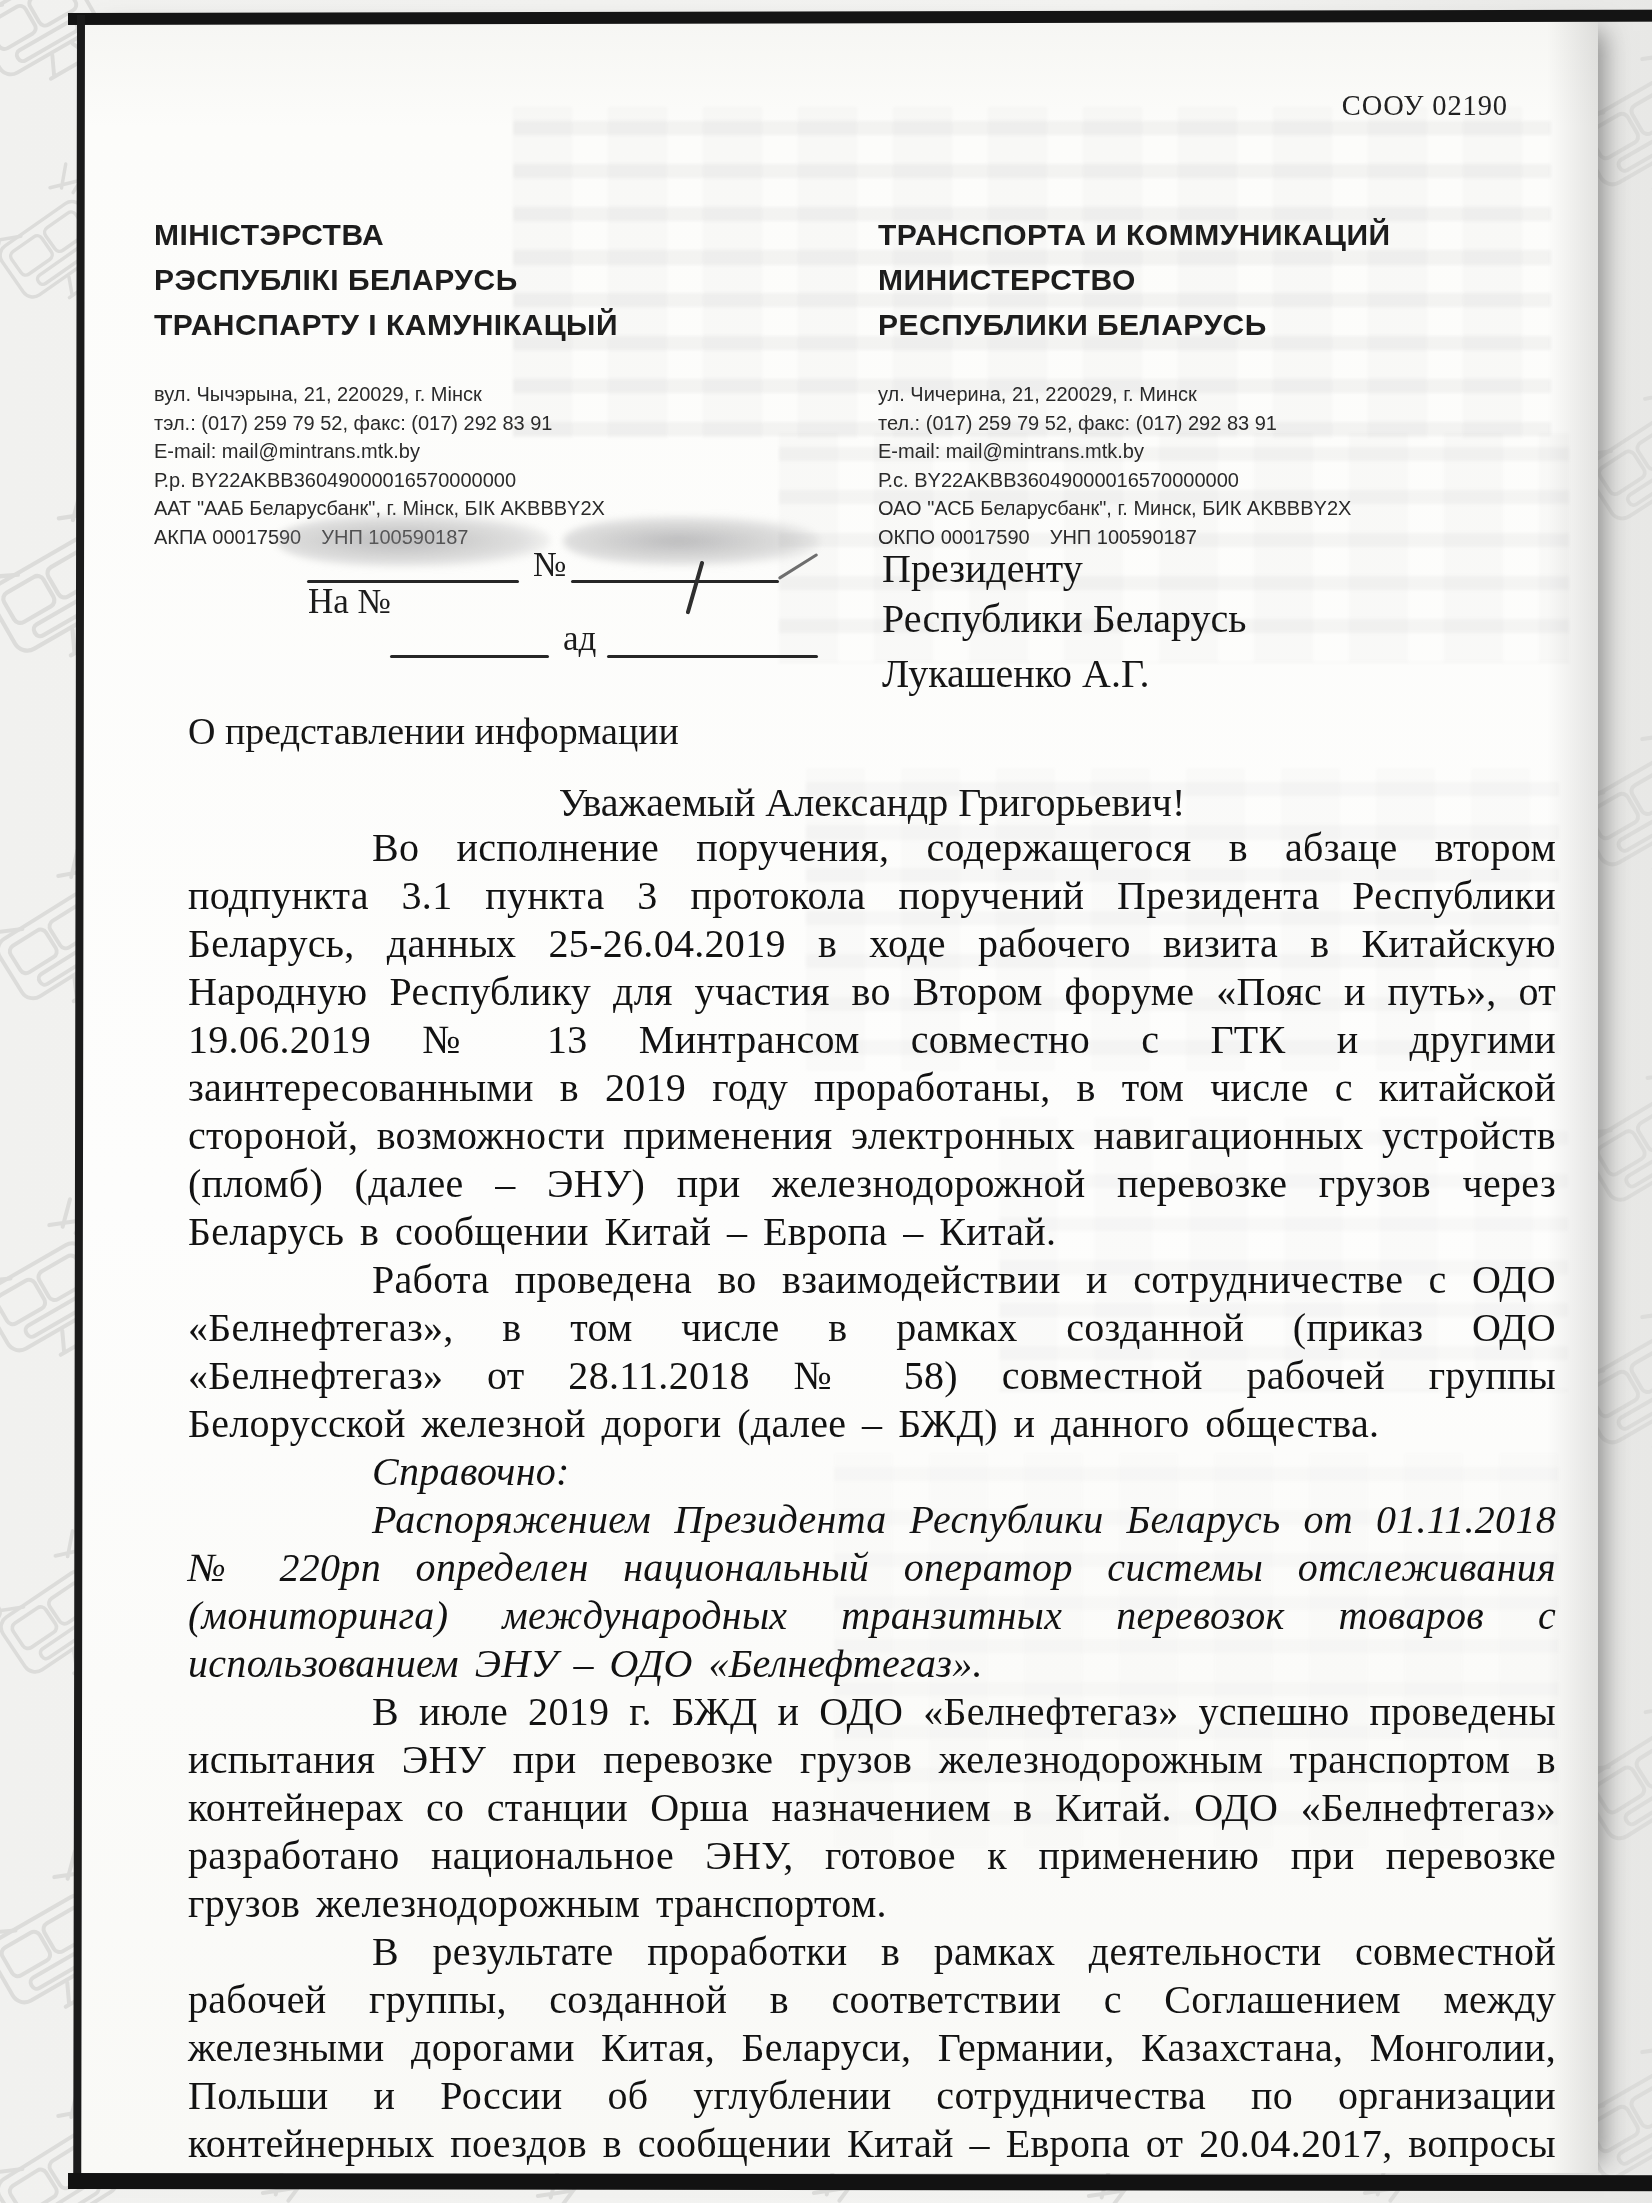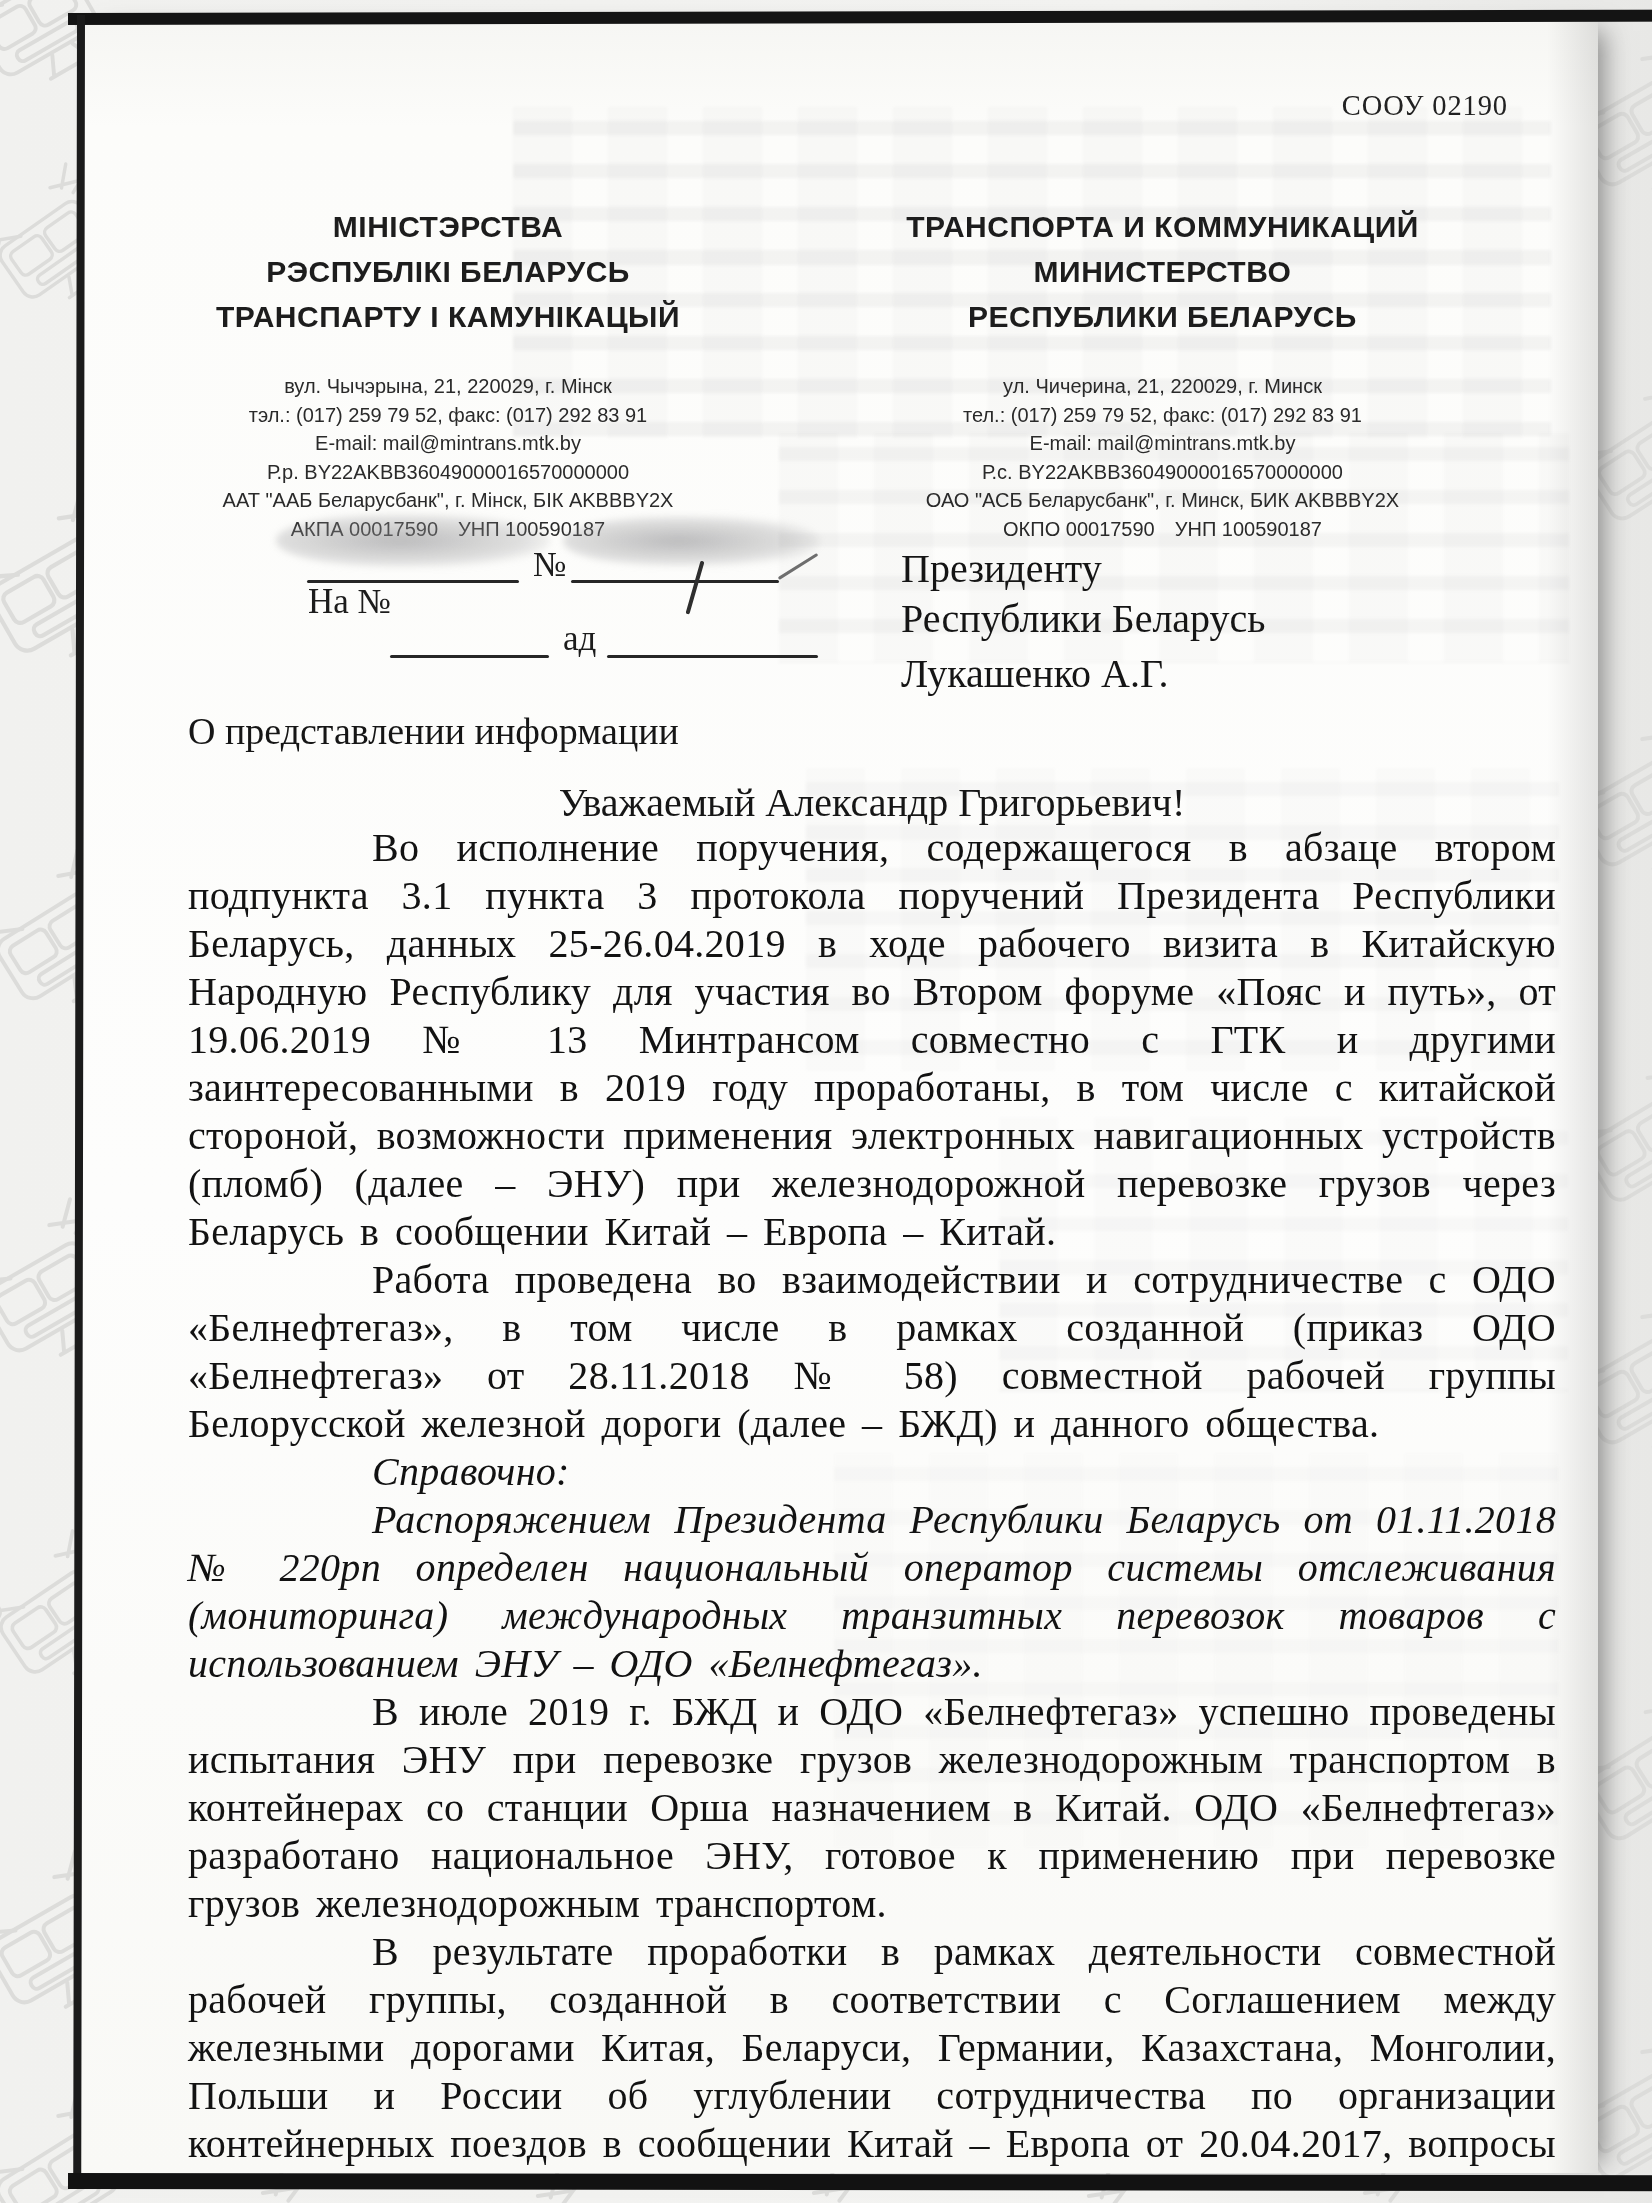--- a/index.html
+++ b/index.html
@@ -27,37 +27,37 @@
   
   .ghost{position:absolute;z-index:1;filter:blur(1.8px);pointer-events:none;
      background:
        repeating-linear-gradient(180deg,transparent 0 13.8px,rgba(95,95,100,.10) 13.8px 28.5px,transparent 28.5px 43px),
        repeating-linear-gradient(90deg,rgba(95,95,100,.05) 0 59px,transparent 59px 95px);}
 
   .content{position:absolute;inset:0;z-index:2;color:#161616;}
 
   .doc-code{position:absolute;top:72px;right:90px;font:28.5px/1 "Liberation Serif",serif;letter-spacing:0.9px;color:#222;}
 
-  .lh-col{position:absolute;top:184px;text-align:center;}
+  .lh-col{position:absolute;top:192px;}
   .lh-col.left{left:73px;width:588px;}
   .lh-col.right{left:797px;width:569px;}
   .org-line{font:bold 30px/45px "Liberation Sans",sans-serif;color:#1d1d1d;letter-spacing:0.5px;}
   .addr{margin-top:33px;}
   .addr-line{font:20px/28.5px "Liberation Sans",sans-serif;color:#2a2a2a;}
 
   
   .ref{position:absolute;left:0;top:0;width:826px;font:35px/1 "Liberation Serif",serif;color:#1c1c1c;}
   .rule{position:absolute;height:2.8px;background:#262626;border-radius:1.8px;}
   .ref-label{position:absolute;}
   .smudge{position:absolute;border-radius:45%/55%;filter:blur(3.7px);
      background:radial-gradient(ellipse at 45% 50%,rgba(135,135,138,.55),rgba(150,150,152,.28) 58%,rgba(160,160,160,0) 78%);}
   .pen-slash{position:absolute;width:3.7px;height:55px;background:#2f2f2f;border-radius:1.8px;transform:rotate(16deg);}
   .pen-tick{position:absolute;width:46px;height:2.8px;background:#6e6e6e;border-radius:1.8px;transform:rotate(-32deg);}
 
-  .addressee{position:absolute;left:820px;top:524px;font:40px/50px "Liberation Serif",serif;color:#151515;}
+  .addressee{position:absolute;left:801px;top:524px;font:40px/50px "Liberation Serif",serif;color:#151515;}
   .addressee .name{margin-top:5px;}
 
   .subject{position:absolute;left:107px;top:689px;font:38px/1.2 "Liberation Serif",serif;}
   .salutation{position:absolute;left:107px;top:759px;width:1368px;text-align:center;
               font:40px/48px "Liberation Serif",serif;}
 
   .body-text{position:absolute;left:107px;top:804px;width:1368px;
              font:40px/48px "Liberation Serif",serif;color:#121212;
              text-align:justify;word-spacing:5.5px;letter-spacing:0.3px;}
   .body-text p{margin:0;text-indent:184px;}

